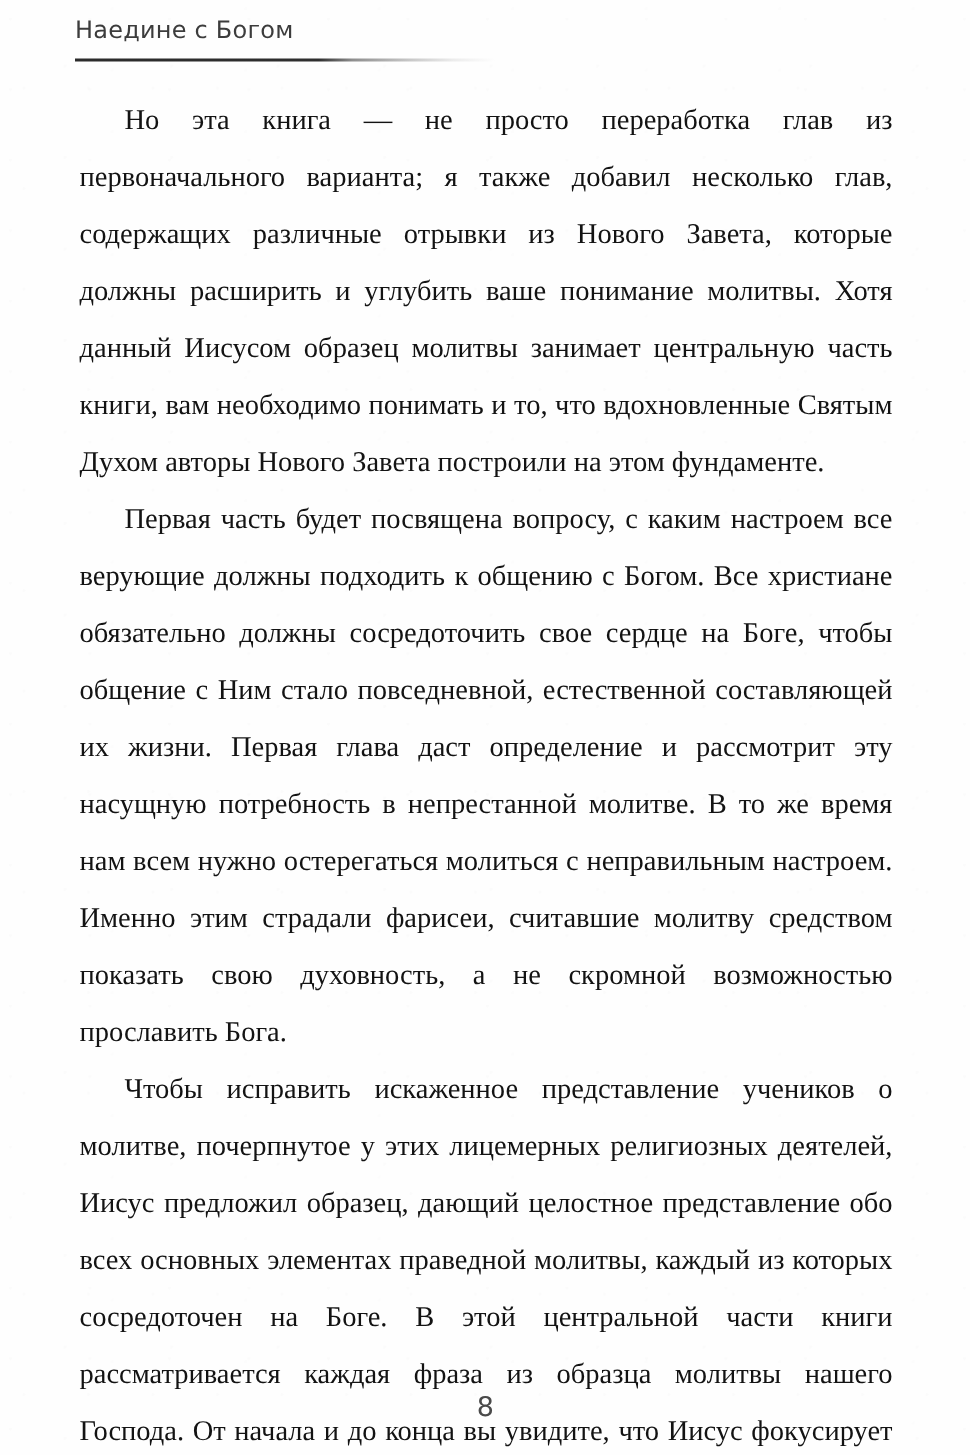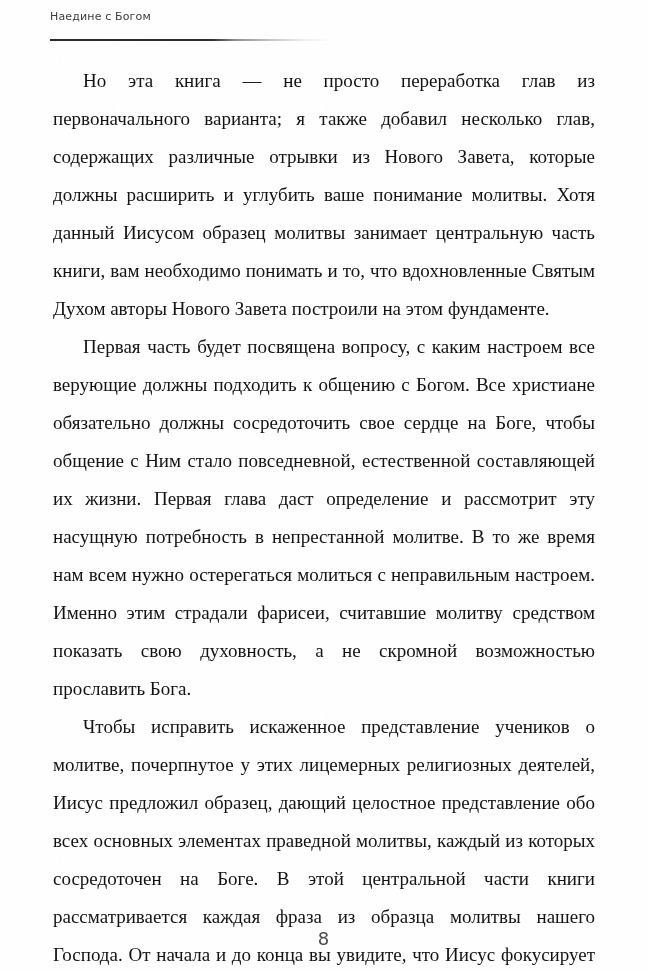--- a/index.html
+++ b/index.html
@@ -24,21 +24,21 @@
       radial-gradient(circle at 84% 14%, rgba(0,0,0,0.009) 0 1px, transparent 1px);
     background-size: 53px 47px, 71px 61px, 43px 67px, 89px 41px;
   }
 
   
   .running-head {
     position: absolute;
     left: 50px;
     top: 10px;
     font-family: "DejaVu Sans", "Liberation Sans", sans-serif;
-    font-size: 11px;
+    font-size: 16px;
     font-weight: 400;
     letter-spacing: 0.15px;
     color: #3c3c3c;
     white-space: nowrap;
   }
 
   .head-rule {
     position: absolute;
     left: 50px;
     top: 39px;

